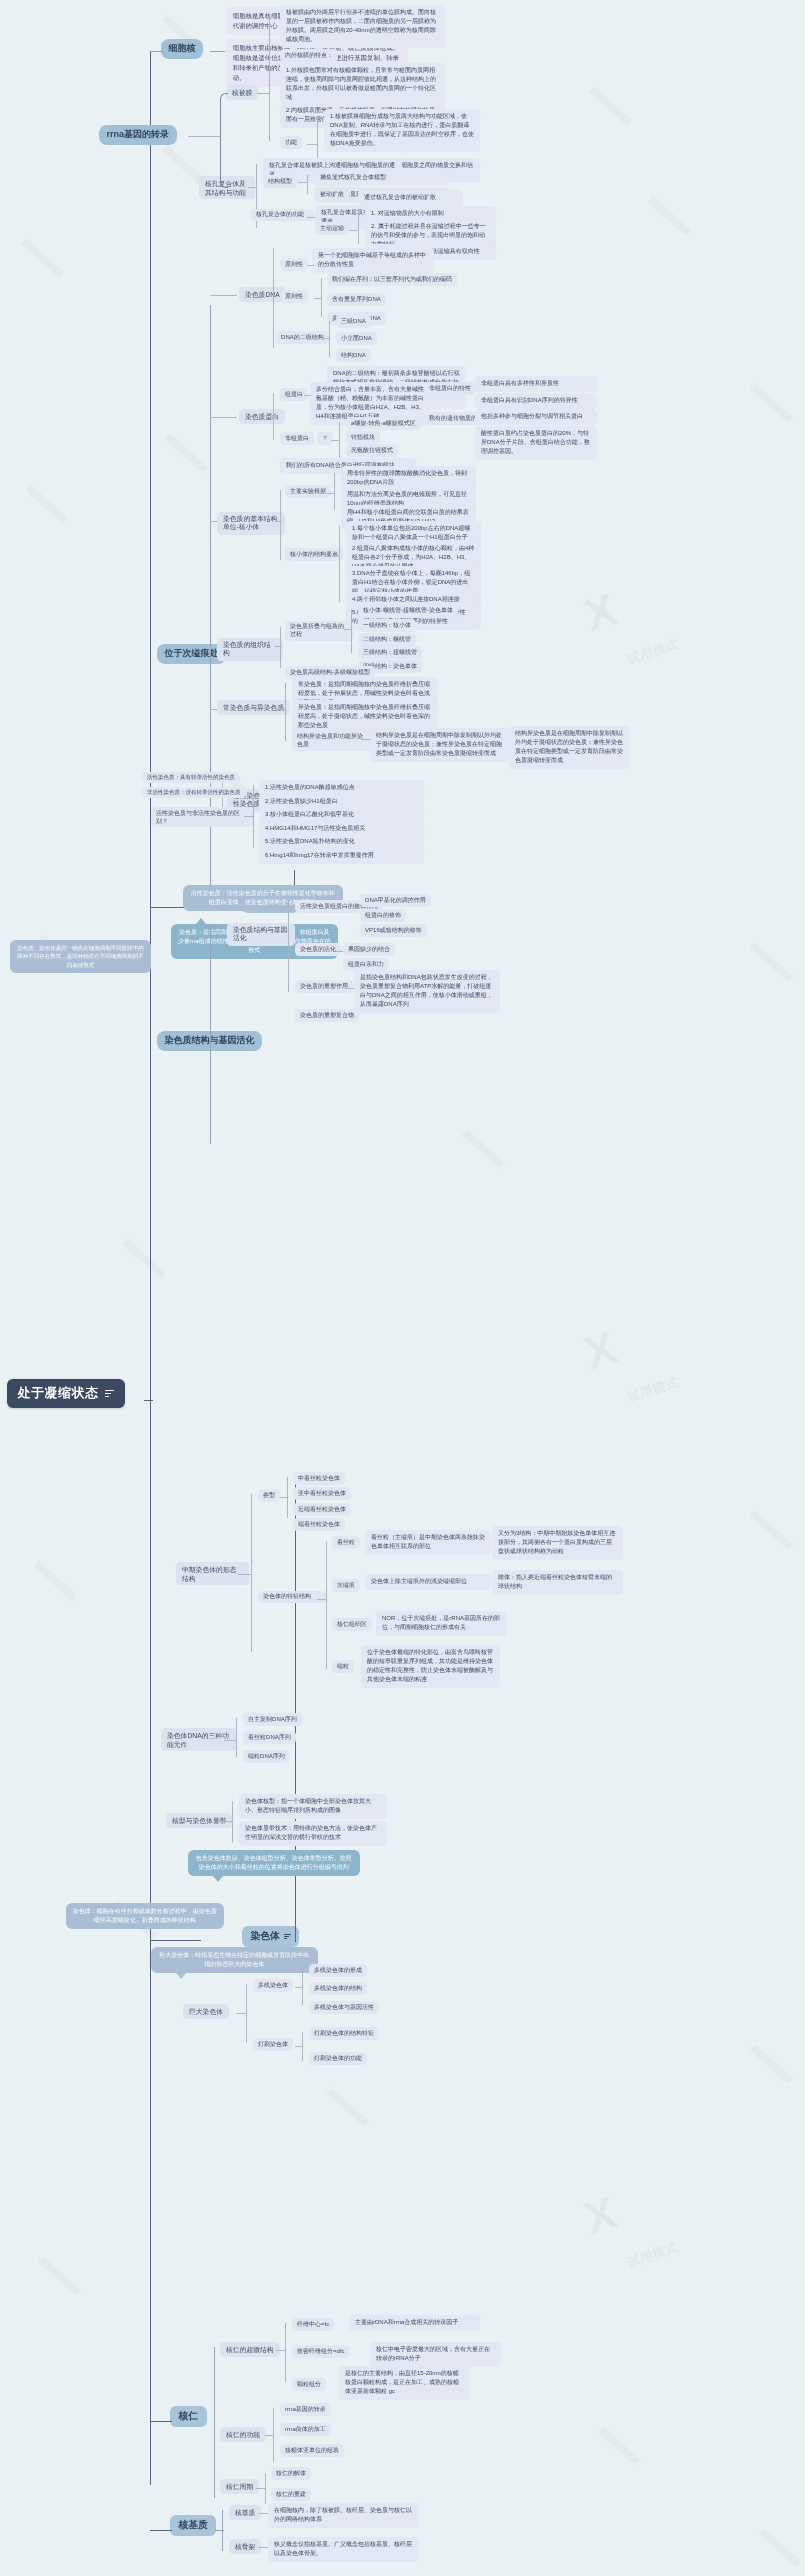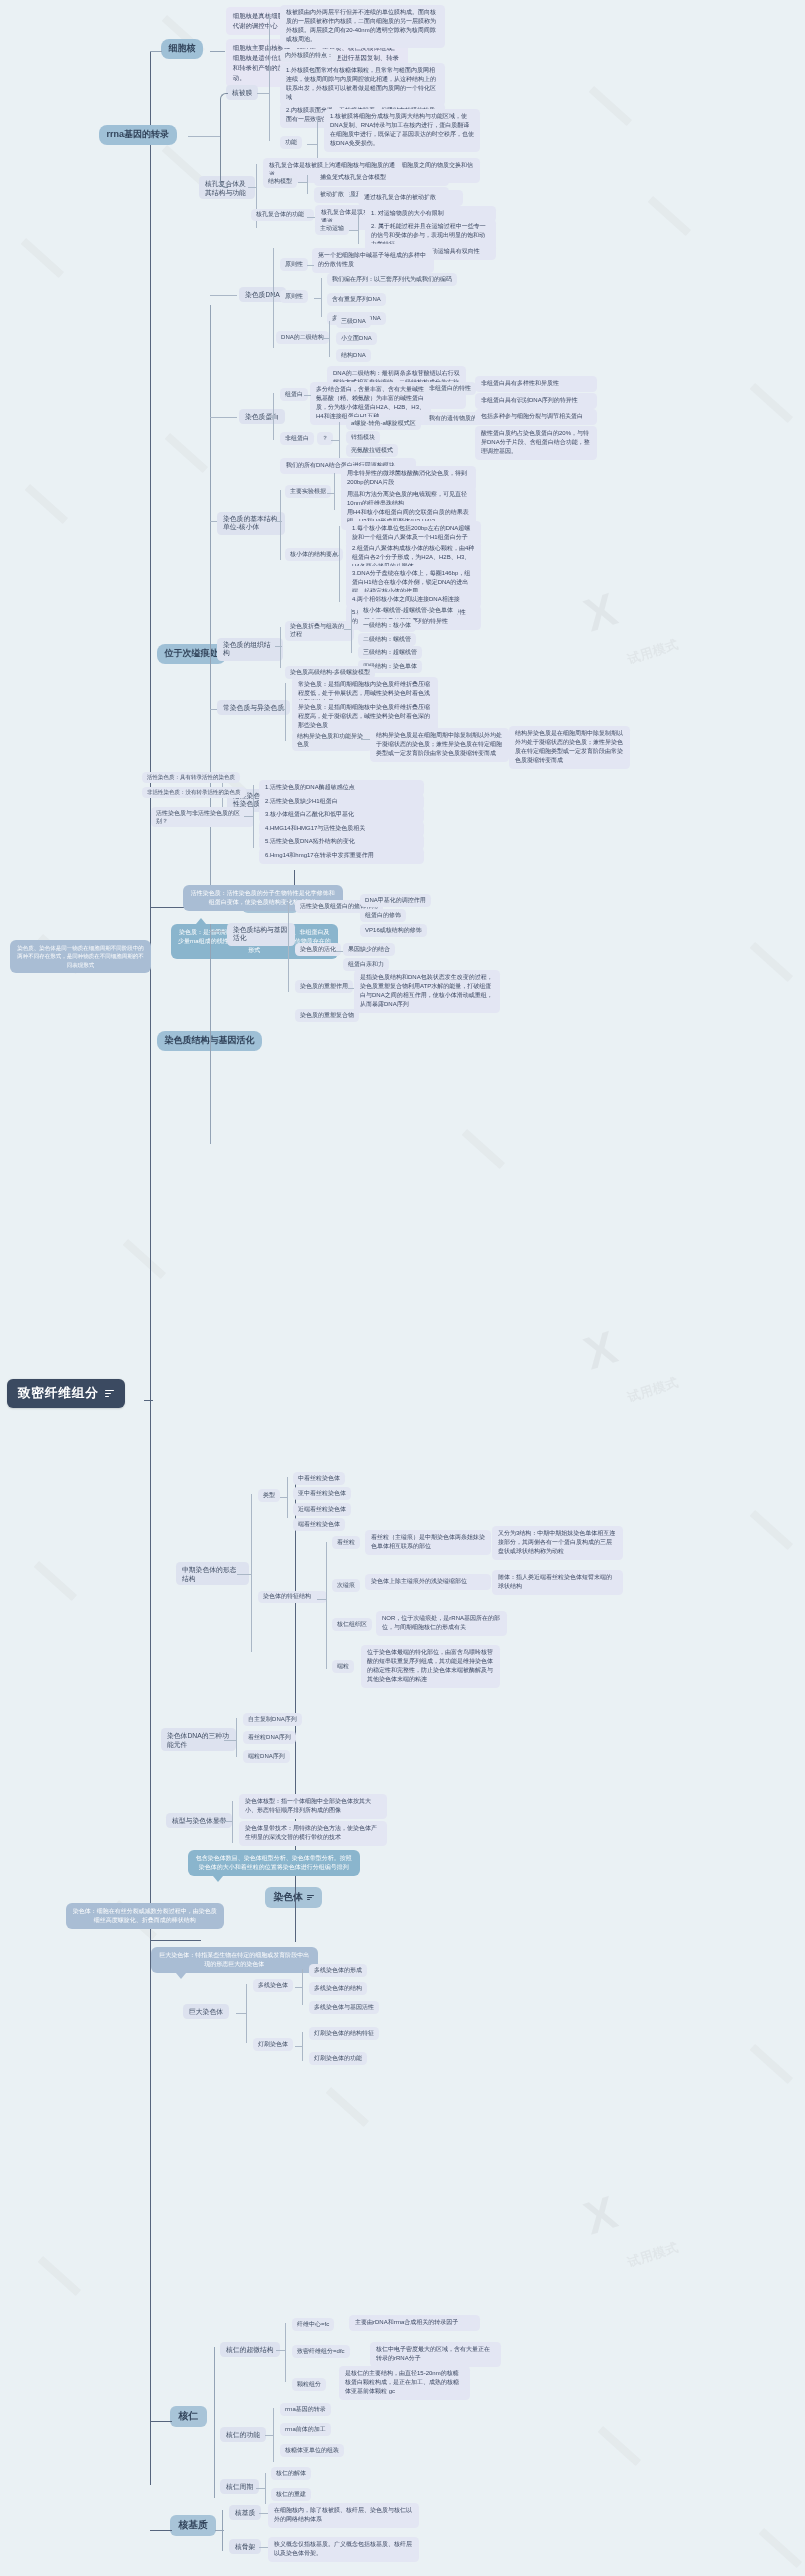--- a/index.html
+++ b/index.html
@@ -118,21 +118,21 @@
   <div class="wm wm-slash" style="left:594px;top:2442px;"></div>
   <div class="wm wm-slash" style="left:755px;top:2544px;"></div>
   <div class="wm wm-xmind" style="left:585px;top:585px;font-size:46px;transform:rotate(-18deg);">X</div>
   <div class="wm wm-xmind" style="left:627px;top:644px;font-size:12.7px;transform:rotate(-18deg);">试用模式</div>
   <div class="wm wm-xmind" style="left:585px;top:1323px;font-size:46px;transform:rotate(-18deg);">X</div>
   <div class="wm wm-xmind" style="left:627px;top:1382px;font-size:12.7px;transform:rotate(-18deg);">试用模式</div>
   <div class="wm wm-xmind" style="left:585px;top:2188px;font-size:46px;transform:rotate(-18deg);">X</div>
   <div class="wm wm-xmind" style="left:627px;top:2247px;font-size:12.7px;transform:rotate(-18deg);">试用模式</div>
 
   <div class="root" style="left:6.8px;top:1379px;">
-    <span>致密纤维组分</span>
+    <span>处于凝缩状态</span>
     <span class="hamb">
         <i></i>
         <i></i>
         <i></i>
       </span>
   </div>
 
   <div class="ln lnv" style="left:150px;top:51px;height:2434px;"></div>
   <div class="ln lnh" style="left:144px;top:1400px;width:8.5px;"></div>
 
@@ -337,21 +337,21 @@
   <div class="l3" style="left:295px;top:943px;">染色质的活化</div>
   <div class="ln3 ln3h" style="left:336px;top:951px;width:6.8px;"></div>
   <div class="l3" style="left:343px;top:943px;">果因缺少的结合</div>
   <div class="l3" style="left:343px;top:958px;">组蛋白亲和力</div>
 
   <div class="l3" style="left:295px;top:980px;">染色质的重塑作用</div>
   <div class="ln3 ln3h" style="left:348px;top:988px;width:6.8px;"></div>
   <div class="txt" style="left:354px;top:970px;width:134px;">是指染色质结构和DNA包装状态发生改变的过程，染色质重塑复合物利用ATP水解的能量，打破组蛋白与DNA之间的相互作用，使核小体滑动或重组，从而暴露DNA序列</div>
   <div class="l3" style="left:295px;top:1009px;">染色质的重塑复合物</div>
 
-  <div class="l1" style="left:242px;top:1887px;margin-left:23px;">
+  <div class="l1" style="left:242px;top:1926px;">
     <span>染色体</span>
     <span class="hamb sm">
         <i></i>
         <i></i>
         <i></i>
       </span>
   </div>
   <div class="ln lnh" style="left:150px;top:1940px;width:51px;"></div>
   <div class="ln lnv" style="left:295px;top:1484px;height:458px;"></div>
   <div class="bub lt" style="left:66px;top:1903px;width:144px;">染色体：细胞在有丝分裂或减数分裂过程中，由染色质细丝高度螺旋化、折叠而成的棒状结构</div>

